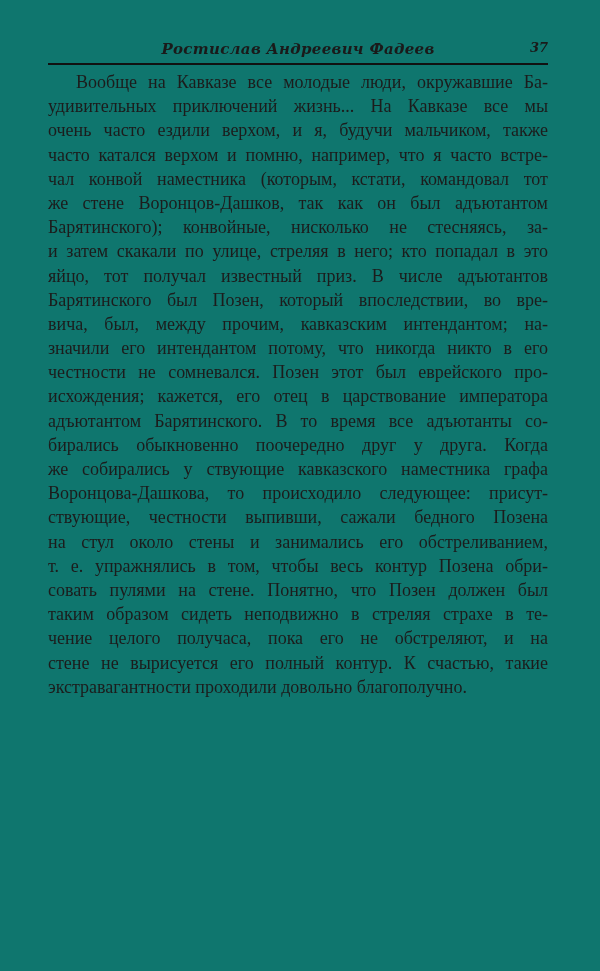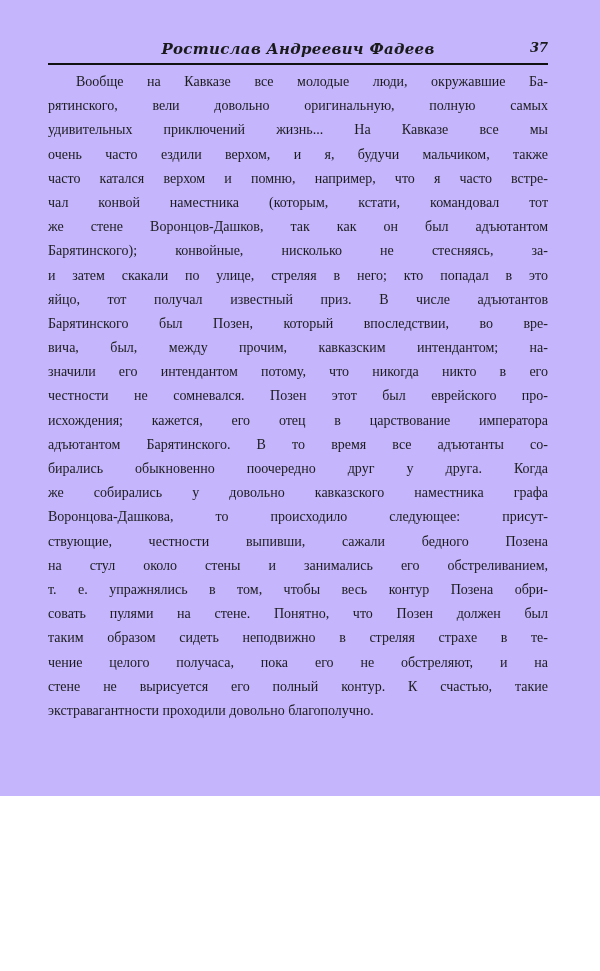--- a/index.html
+++ b/index.html
@@ -1,36 +1,36 @@
 <!DOCTYPE html>
 <html><head>
 <meta charset="utf-8">
 <style>
   html, body { margin: 0; padding: 0; background: #ffffff; }
   body { width: 600px; height: 971px; position: relative; overflow: hidden; }
-  .page { position: absolute; left: 0; top: 0; width: 600px; height: 796px; background: #c4b5fd; }
+  .page { position: absolute; left: 0; top: 0; width: 600px; height: 971px; background: #0f766e; }
   .running-head {
     position: absolute; left: 48px; top: 38px; width: 500px; height: 24px;
   }
   .running-title {
     position: absolute; left: 0; width: 500px; top: 2px; text-align: center;
     font-family: "DejaVu Serif", serif; font-style: italic; font-weight: bold;
     font-size: 15px; color: #1a1a1a; letter-spacing: 0.3px;
   }
   .page-number {
     position: absolute; right: 0; top: 2px;
     font-family: "DejaVu Serif", serif; font-style: italic; font-weight: bold;
     font-size: 13px; color: #1a1a1a;
   }
   .head-rule {
     position: absolute; left: 48px; top: 63px; width: 500px; height: 2px; background: #111;
   }
   .body-text {
     position: absolute; left: 48px; top: 70px; width: 500px;
-    font-family: "Liberation Serif", serif; font-size: 14px; line-height: 24.2px;
+    font-family: "Liberation Serif", serif; font-size: 18px; line-height: 24.2px;
     color: #1c1c1c;
   }
   .line {
     display: block; white-space: nowrap; text-align: justify; text-align-last: justify;
     height: 24.2px;
   }
   .line.indent { padding-left: 28px; }
   .line.last { text-align-last: left; }
 </style>
 </head>
@@ -38,37 +38,36 @@
 
 <div class="page">
   <div class="running-head">
     <span class="running-title">Ростислав Андреевич Фадеев</span>
     <span class="page-number">37</span>
   </div>
   <div class="head-rule"></div>
 
   <div class="body-text">
     <span class="line indent">Вообще на Кавказе все молодые люди, окружавшие Ба-</span>
-    <span class="line">рятинского, вели довольно оригинальную, полную самых</span>
     <span class="line">удивительных приключений жизнь... На Кавказе все мы</span>
     <span class="line">очень часто ездили верхом, и я, будучи мальчиком, также</span>
     <span class="line">часто катался верхом и помню, например, что я часто встре-</span>
     <span class="line">чал конвой наместника (которым, кстати, командовал тот</span>
     <span class="line">же стене Воронцов-Дашков, так как он был адъютантом</span>
     <span class="line">Барятинского); конвойные, нисколько не стесняясь, за-</span>
     <span class="line">и затем скакали по улице, стреляя в него; кто попадал в это</span>
     <span class="line">яйцо, тот получал известный приз. В числе адъютантов</span>
     <span class="line">Барятинского был Позен, который впоследствии, во вре-</span>
     <span class="line">вича, был, между прочим, кавказским интендантом; на-</span>
     <span class="line">значили его интендантом потому, что никогда никто в его</span>
     <span class="line">честности не сомневался. Позен этот был еврейского про-</span>
     <span class="line">исхождения; кажется, его отец в царствование императора</span>
     <span class="line">адъютантом Барятинского. В то время все адъютанты со-</span>
     <span class="line">бирались обыкновенно поочередно друг у друга. Когда</span>
-    <span class="line">же собирались у довольно кавказского наместника графа</span>
+    <span class="line">же собирались у ствующие кавказского наместника графа</span>
     <span class="line">Воронцова-Дашкова, то происходило следующее: присут-</span>
     <span class="line">ствующие, честности выпивши, сажали бедного Позена</span>
     <span class="line">на стул около стены и занимались его обстреливанием,</span>
     <span class="line">т. е. упражнялись в том, чтобы весь контур Позена обри-</span>
     <span class="line">совать пулями на стене. Понятно, что Позен должен был</span>
     <span class="line">таким образом сидеть неподвижно в стреляя страхе в те-</span>
     <span class="line">чение целого получаса, пока его не обстреляют, и на</span>
     <span class="line">стене не вырисуется его полный контур. К счастью, такие</span>
     <span class="line last">экстравагантности проходили довольно благополучно.</span>
   </div>

